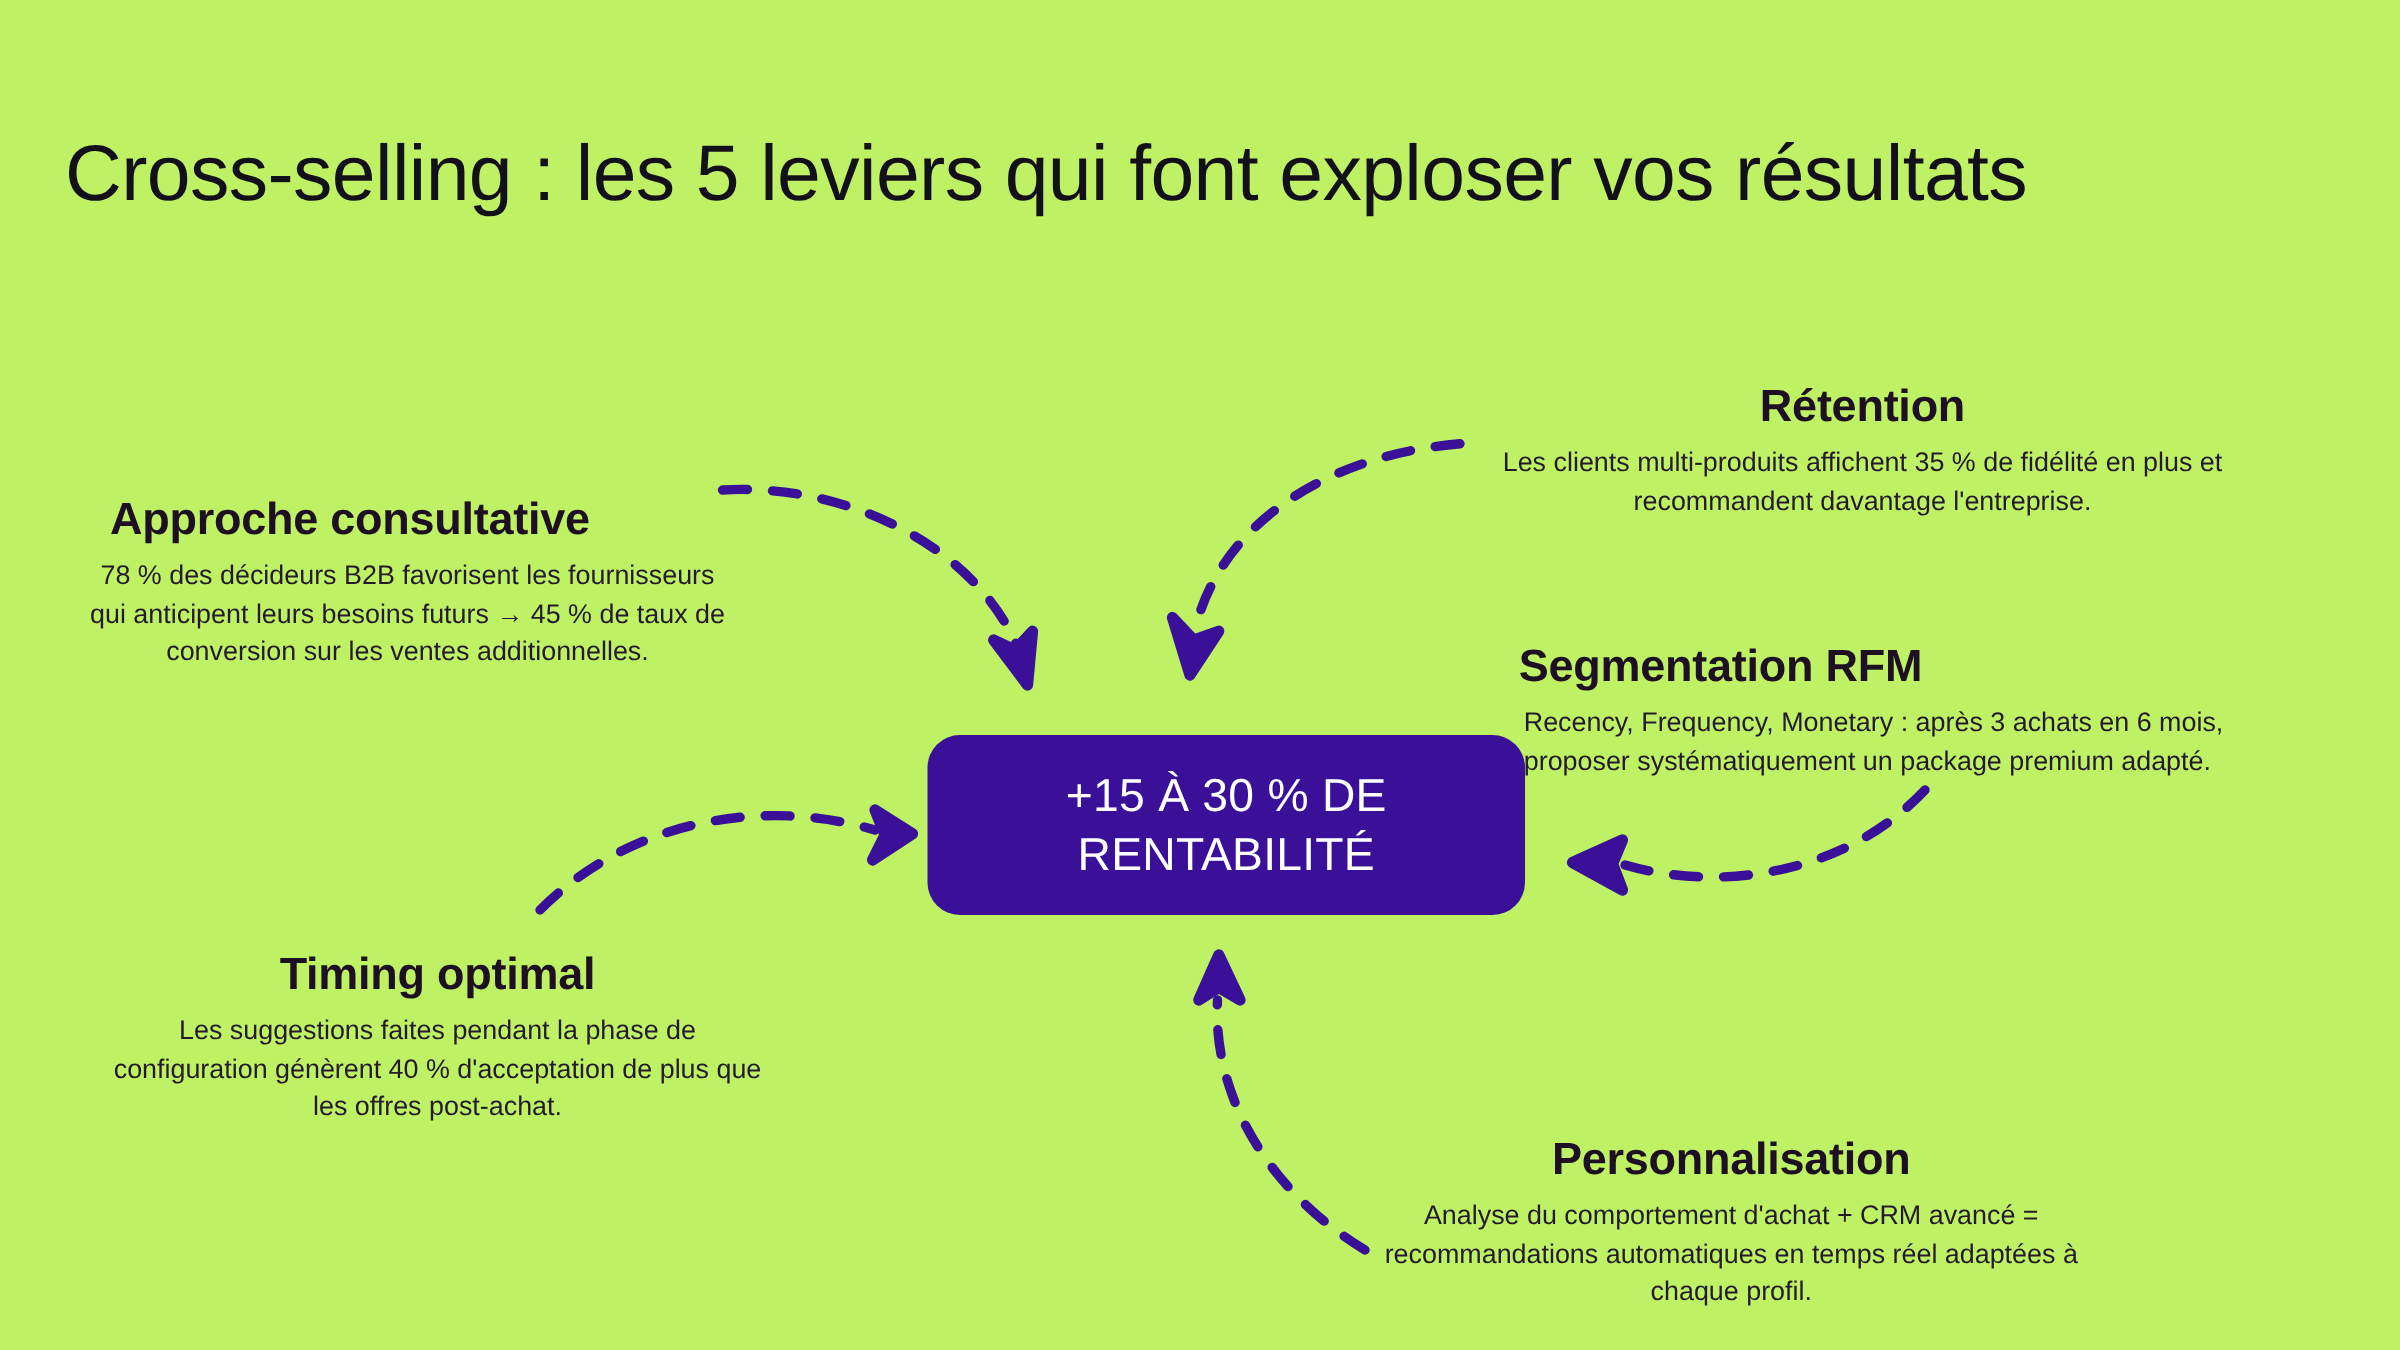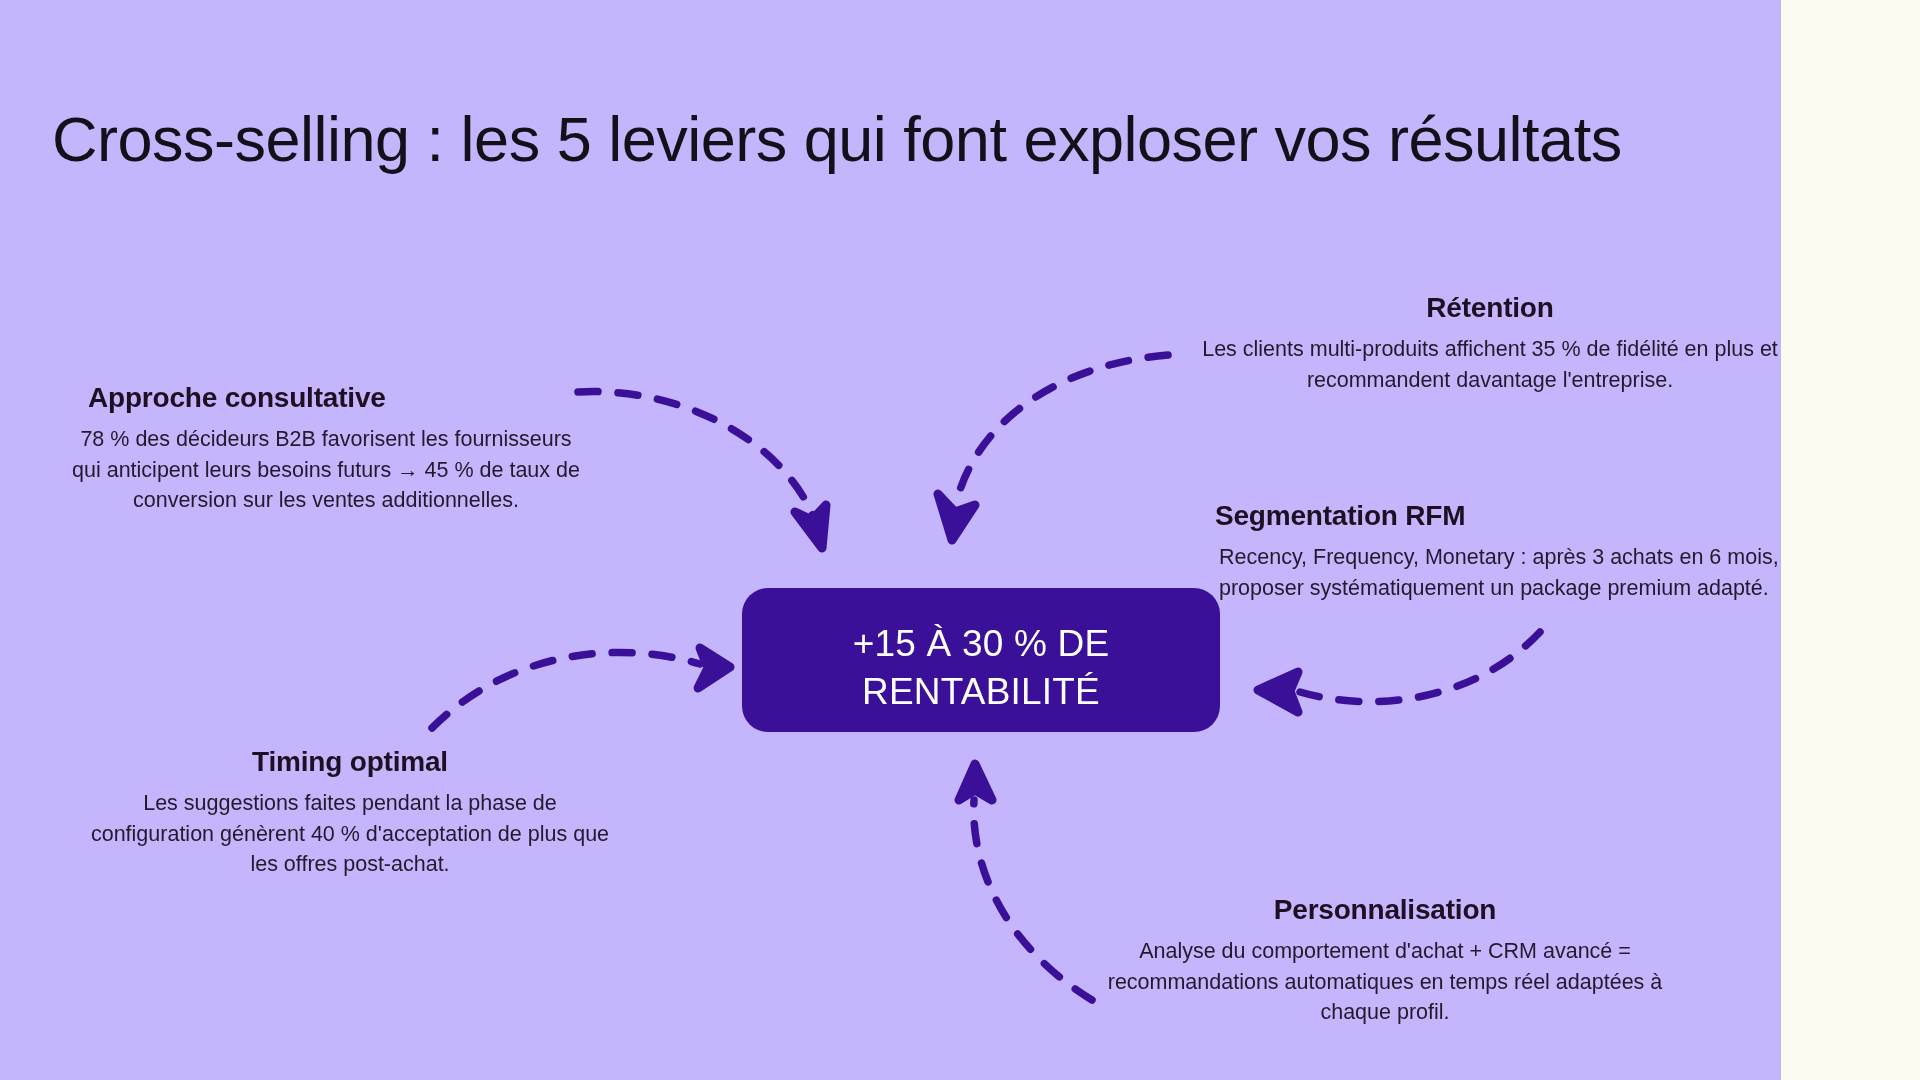--- a/index.html
+++ b/index.html
@@ -10,23 +10,23 @@
     width: 1920px;
     height: 1080px;
     background: #FDFBF2;
     font-family: "Liberation Sans", sans-serif;
     overflow: hidden;
     position: relative;
   }
 
   #canvas {
     position: relative;
-    width: 1781px;
+    width: 1920px;
     height: 1080px;
-    background: #c4b5fd;
+    background: #bef264;
     text-decoration: underline;
   }
 
   
   .page-title {
     position: absolute;
     left: 52px;
     top: 62px;
     width: 1830px;
     font-size: 63px;
@@ -50,46 +50,46 @@
   
   .center-node {
     position: absolute;
     left: 742px;
     top: 588px;
     width: 478px;
     height: 144px;
     background: #3A1099;
     border-radius: 26px;
     display: flex;
-    align-items: flex-end;
+    align-items: center;
     justify-content: center;
     box-sizing: border-box;
-    padding: 17px 26px;
+    padding: 0 26px;
   }
   .center-node-label {
     color: #FFFFFF;
     font-size: 37px;
     font-weight: 400;
     line-height: 1.28;
     text-align: center;
     letter-spacing: 0.2px;
     white-space: pre-line;
   }
 
   
   .lever {
     position: absolute;
   }
   .lever-title {
     color: #1E1022;
     font-weight: bold;
-    font-size: 28px;
+    font-size: 36px;
     line-height: 1.15;
     letter-spacing: -0.2px;
-    margin: 4px 0 10px 0;
+    margin: 16px 0 10px 0;
     white-space: nowrap;
   }
   .lever-desc {
     color: #241A2B;
     font-size: 21.5px;
     line-height: 1.42;
     margin: 4px;
   }
 
   

